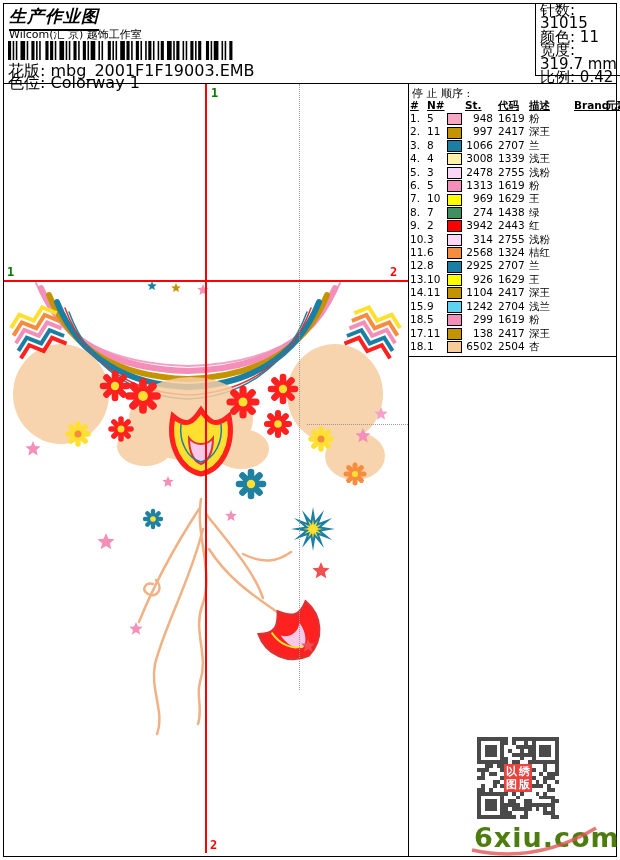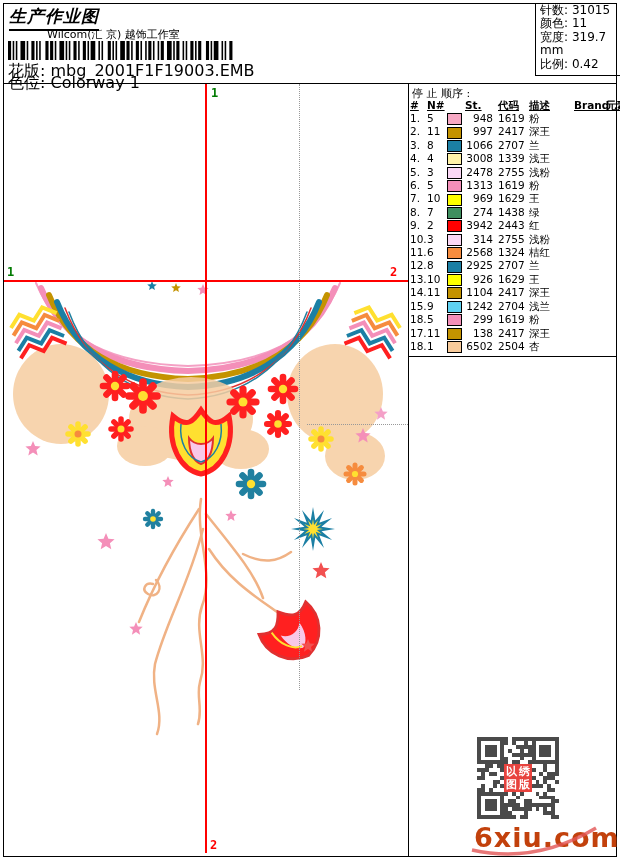--- a/index.html
+++ b/index.html
@@ -2,25 +2,25 @@
 <html><head>
 <meta charset="utf-8">
 <style>
   html,body{margin:0;padding:0;background:#fff;}
   .page{position:relative;width:620px;height:860px;background:#fff;overflow:hidden;
         font-family:"DejaVu Sans",sans-serif;color:#000;}
   .abs{position:absolute;}
   .page-border{position:absolute;left:3px;top:3px;right:3px;bottom:3px;border:1px solid #000;}
   .title{left:9px;top:5px;font-size:17px;font-weight:bold;letter-spacing:1px;
          border-bottom:2px solid #000;padding-bottom:1px;font-style:italic;}
-  .subtitle{left:9px;top:27px;font-size:11px;margin-left:38px;}
+  .subtitle{left:9px;top:27px;font-size:11px;}
   .barcode{left:8px;top:41px;width:226px;height:19px;}
   .hfield{font-size:16px;}
   .info-box{left:535px;top:4px;width:80px;height:71px;border-left:1px solid #000;
-            border-bottom:1px solid #000;padding-left:4px;font-size:12px;line-height:13.4px;}
+            border-bottom:1px solid #000;padding-left:4px;font-size:15px;line-height:13.4px;}
   .hline{background:#000;height:1px;}
   .vline{background:#000;width:1px;}
   .seq-title{left:412px;top:86px;font-size:11px;}
   .seq-table{left:410px;top:99px;width:206px;border-collapse:collapse;table-layout:fixed;}
   .seq-table th{font-size:10.5px;font-weight:bold;text-decoration:underline;text-align:left;
                 padding:0;line-height:13px;white-space:nowrap;}
   .seq-table td{font-size:10.5px;padding:0;line-height:13.4px;white-space:nowrap;overflow:hidden;}
   .seq-table .c-st{text-align:right;padding-right:5px;}
   .swatch{width:13px;height:10px;border:1px solid #000;margin-top:1px;}
   .redline{background:#f00;}
@@ -693,17 +693,17 @@
         <rect x="3.9047619047619047" y="58.57142857142857" width="19.523809523809522" height="19.523809523809522" fill="#fff"></rect>
         <rect x="7.809523809523809" y="62.476190476190474" width="11.714285714285714" height="11.714285714285714" fill="#4a4a4a"></rect>
       </svg>
     <div class="seal" id="seal">
         <span>以</span>
         <span>绣</span>
         <span>图</span>
         <span>版</span>
       </div>
   </div>
-  <div class="abs wm" id="wm-text" style="color: #c2410c;">6xiu.com</div>
+  <div class="abs wm" id="wm-text" style="color: #4d7c0f;">6xiu.com</div>
   <svg class="abs" style="left:468px;top:818px;" width="136" height="42">
     <path d="M4,32 Q68,46 128,10" fill="none" stroke="#E25555" stroke-width="3.5" opacity="0.8"></path>
   </svg>
 </div>
 
 </body></html>

